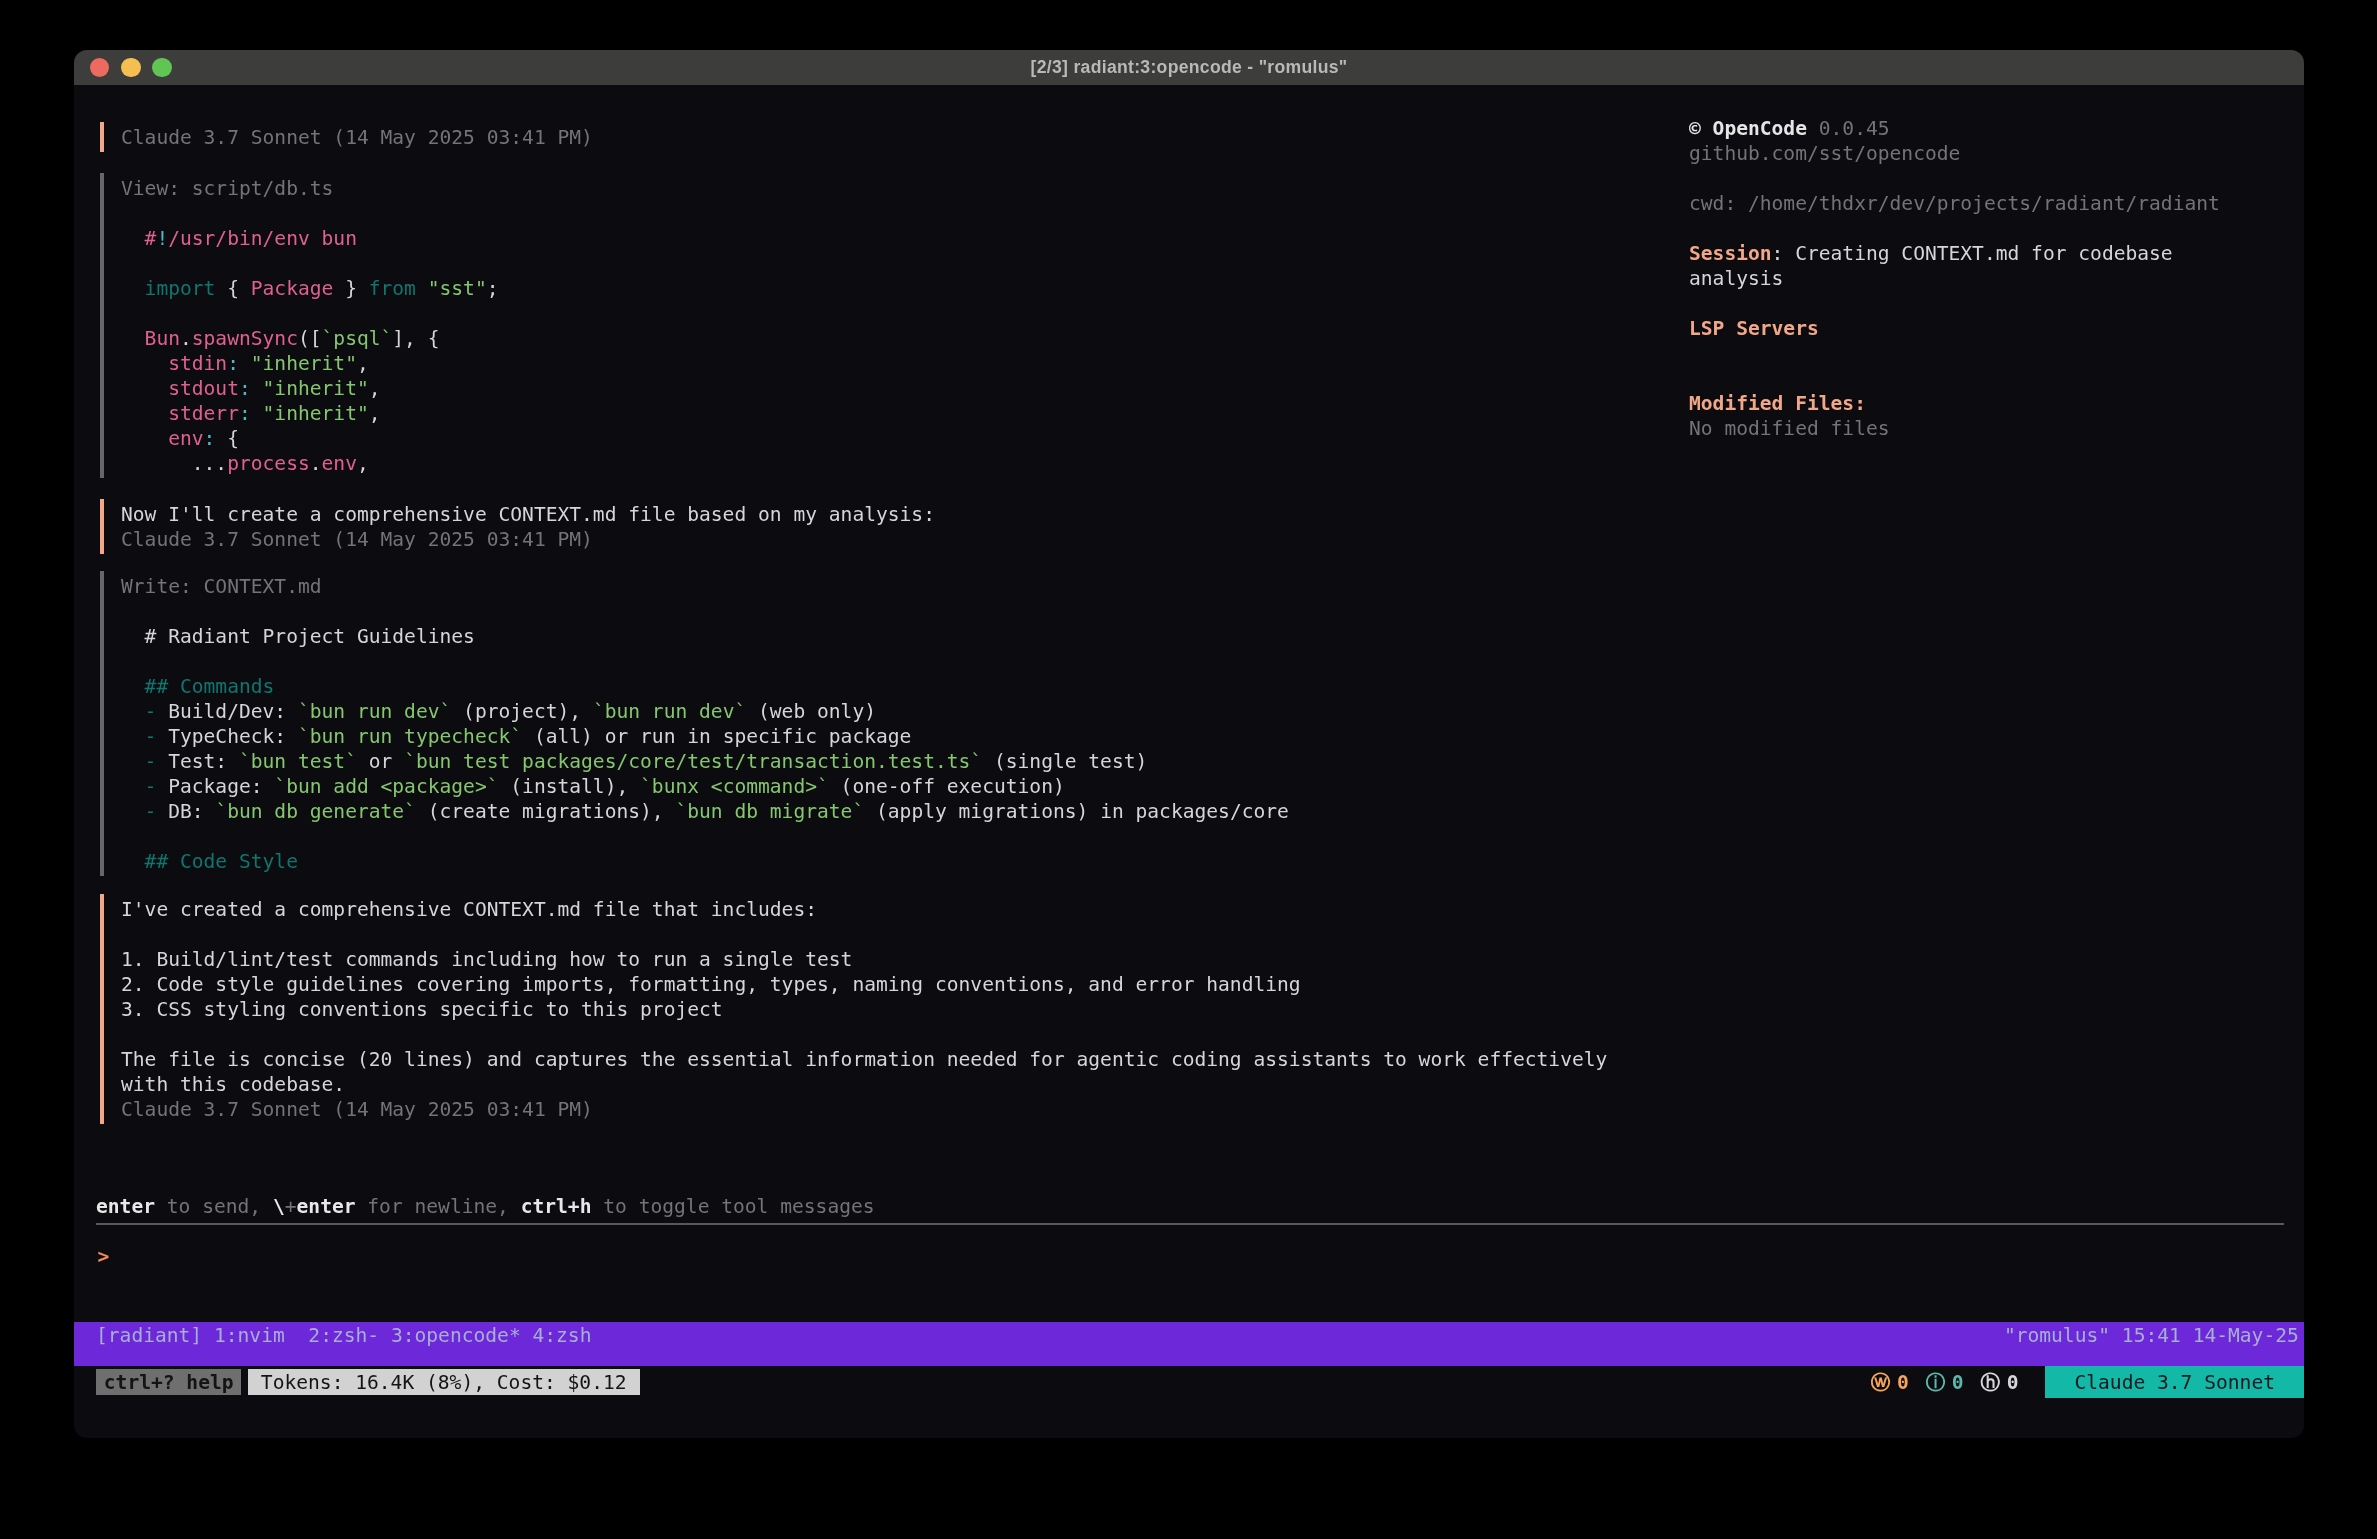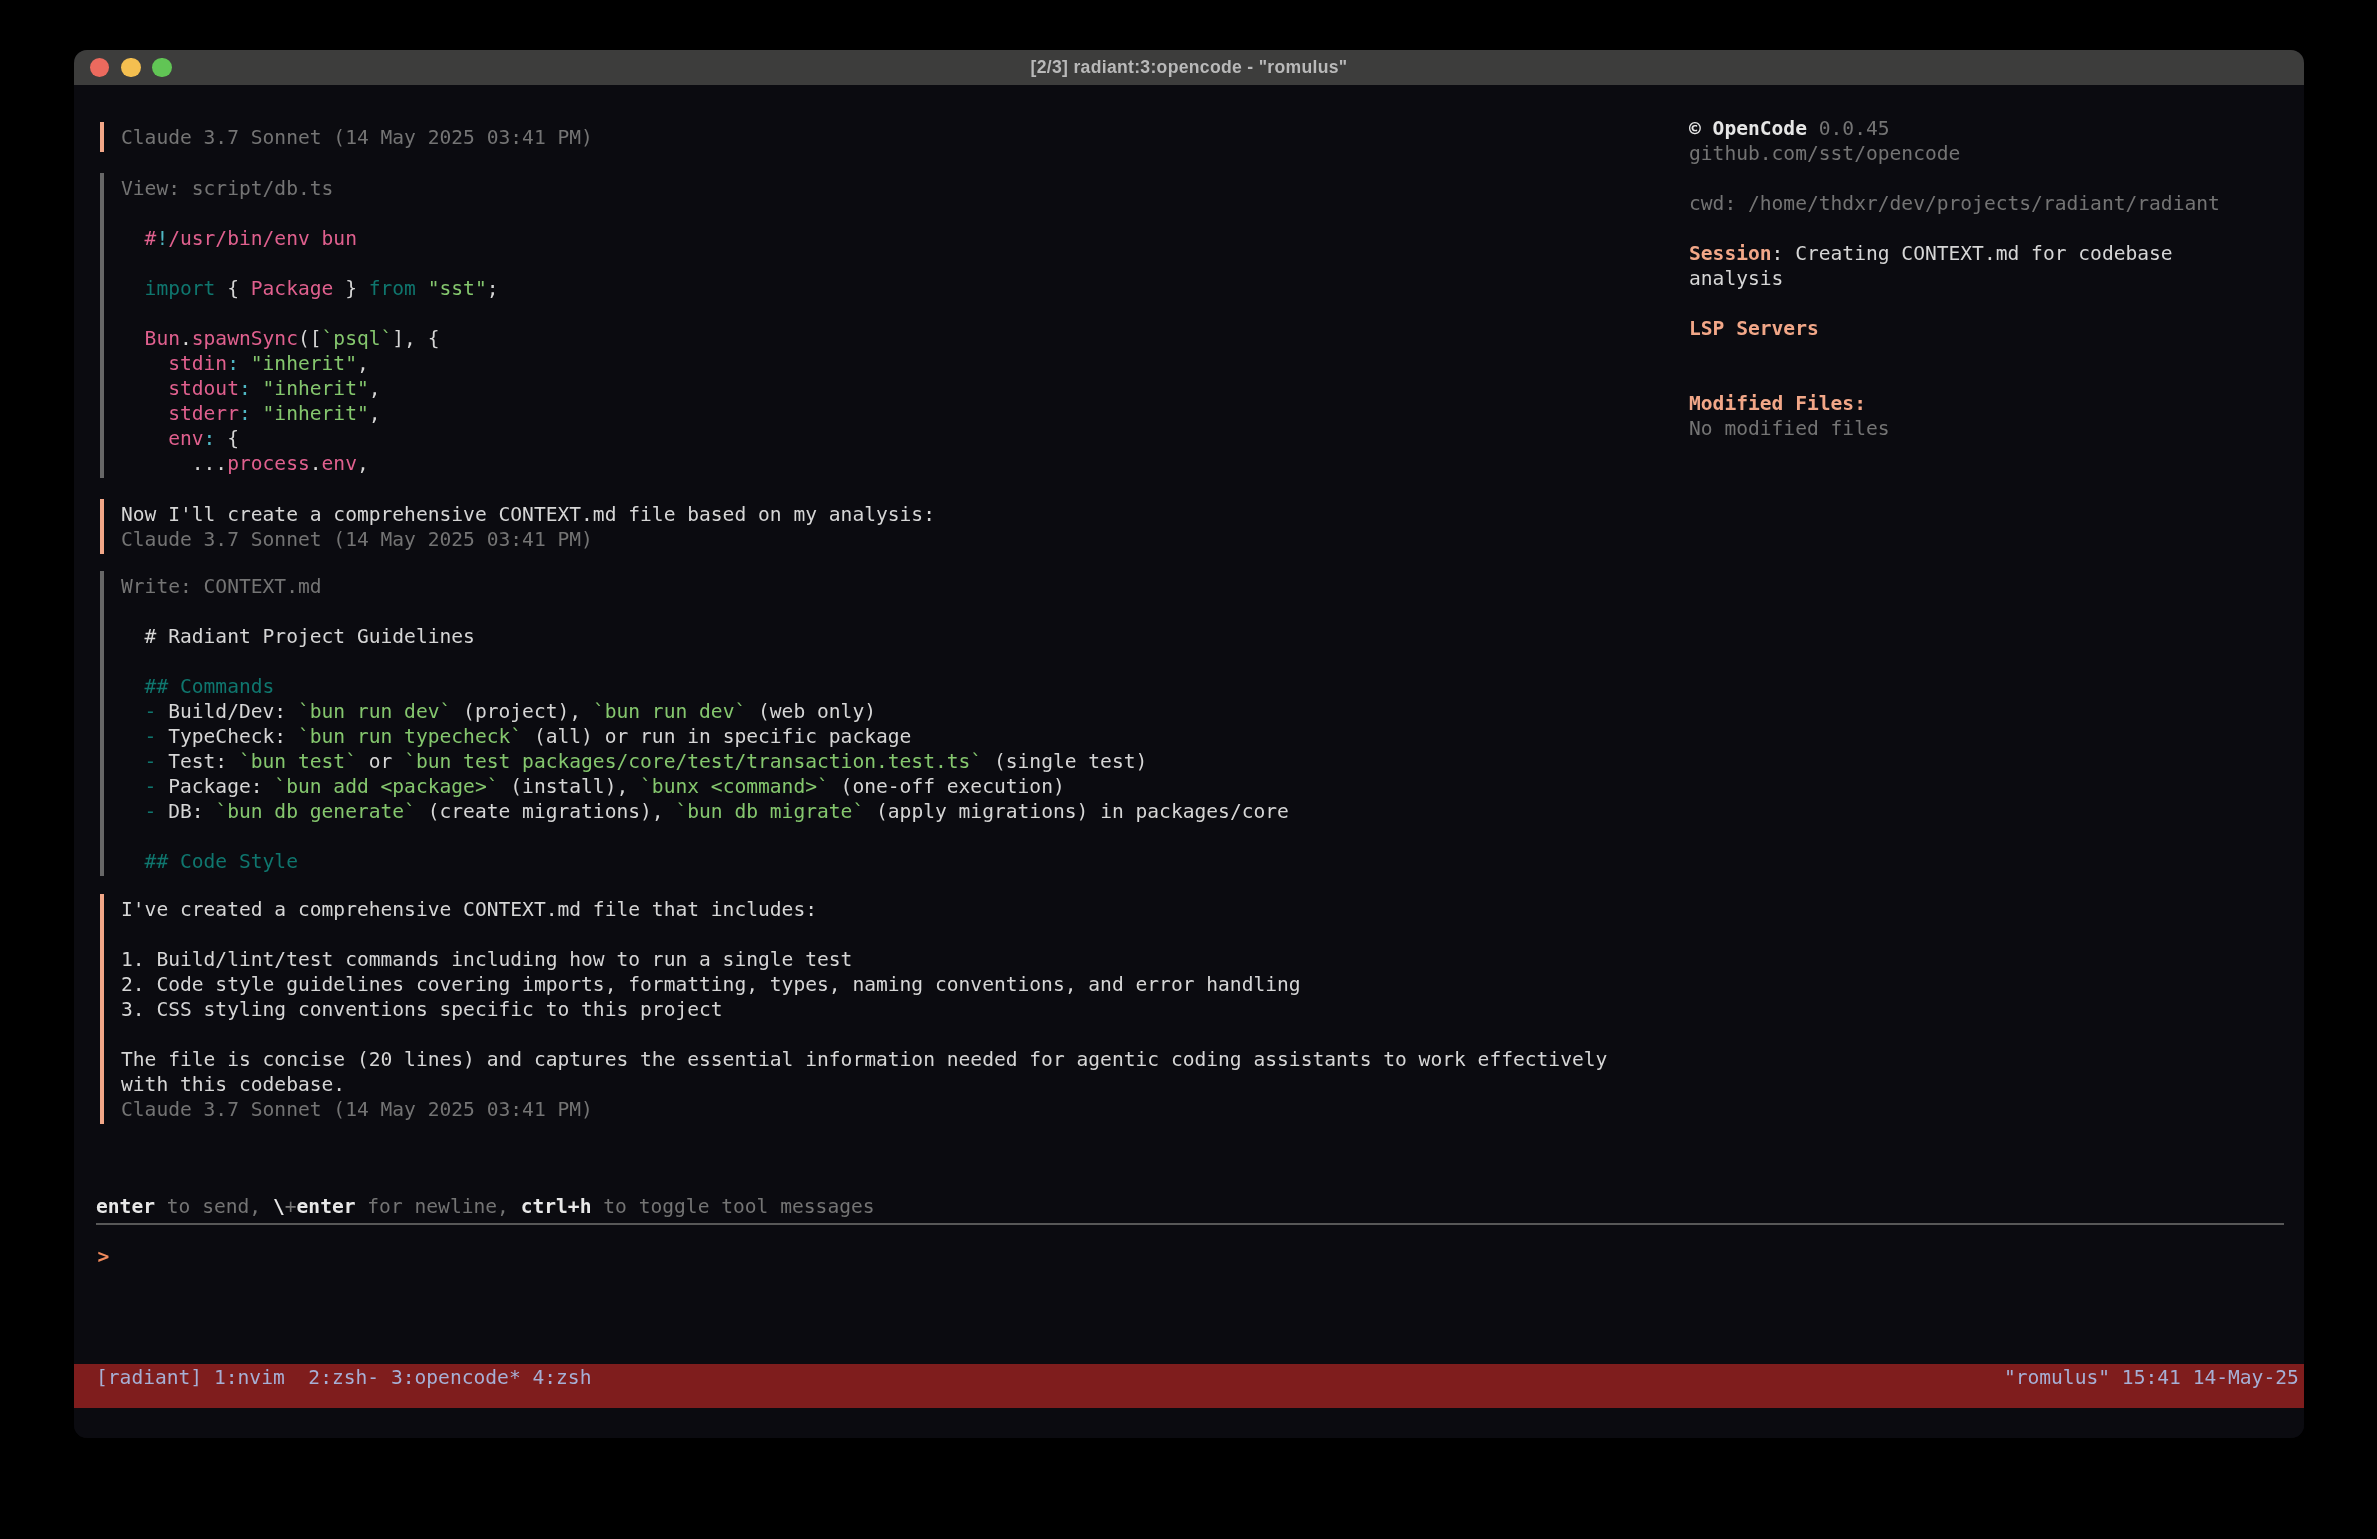--- a/index.html
+++ b/index.html
@@ -54,25 +54,25 @@
   .sb-left { position:absolute; left:22px; top:0; height:26px; display:flex; gap:6.5px; }
   .badge { height:26px; display:flex; align-items:center; font-size:19.6px; white-space:pre; }
   .badge.help   { background:#6f6f6f; color:#141414; padding:0 7.8px; font-weight:bold; }
   .badge.tokens { background:#d2d2d2; color:#141414; padding:0 13px; }
   .sb-right { position:absolute; right:0; top:0; height:26px; display:flex; align-items:center; gap:27px; }
   .diags { display:flex; align-items:center; gap:17px; font-size:19.6px; }
   .diag { display:flex; align-items:center; gap:6.5px; font-weight:bold; }
   .diag.warn { color:#f5a45f; }
   .diag.info { color:#5bb8ab; }
   .diag.hintk { color:#d8d8d8; }
-  .badge.model { background:#ffffff; color:#131922; padding:16px 29px; }
+  .badge.model { background:#14b8a6; color:#131922; padding:16px 29px; }
 
   .tmuxbar {
-    position:absolute; left:0; top:1279px; width:100%; height:44px;
-    background:#7f1d1d;
+    position:absolute; left:0; top:1237px; width:100%; height:44px;
+    background:#6d28d9;
   }
   .tmux-left  { position:absolute; left:22px; top:0; font-size:19.6px; line-height:27px; color:#a7afd4; white-space:pre; }
   .tmux-right { position:absolute; right:5.2px; top:0; font-size:19.6px; line-height:27px; color:#a7afd4; white-space:pre; }
 </style>
 </head>
 <body>
 
 <div class="window">
 
   <div class="titlebar">

